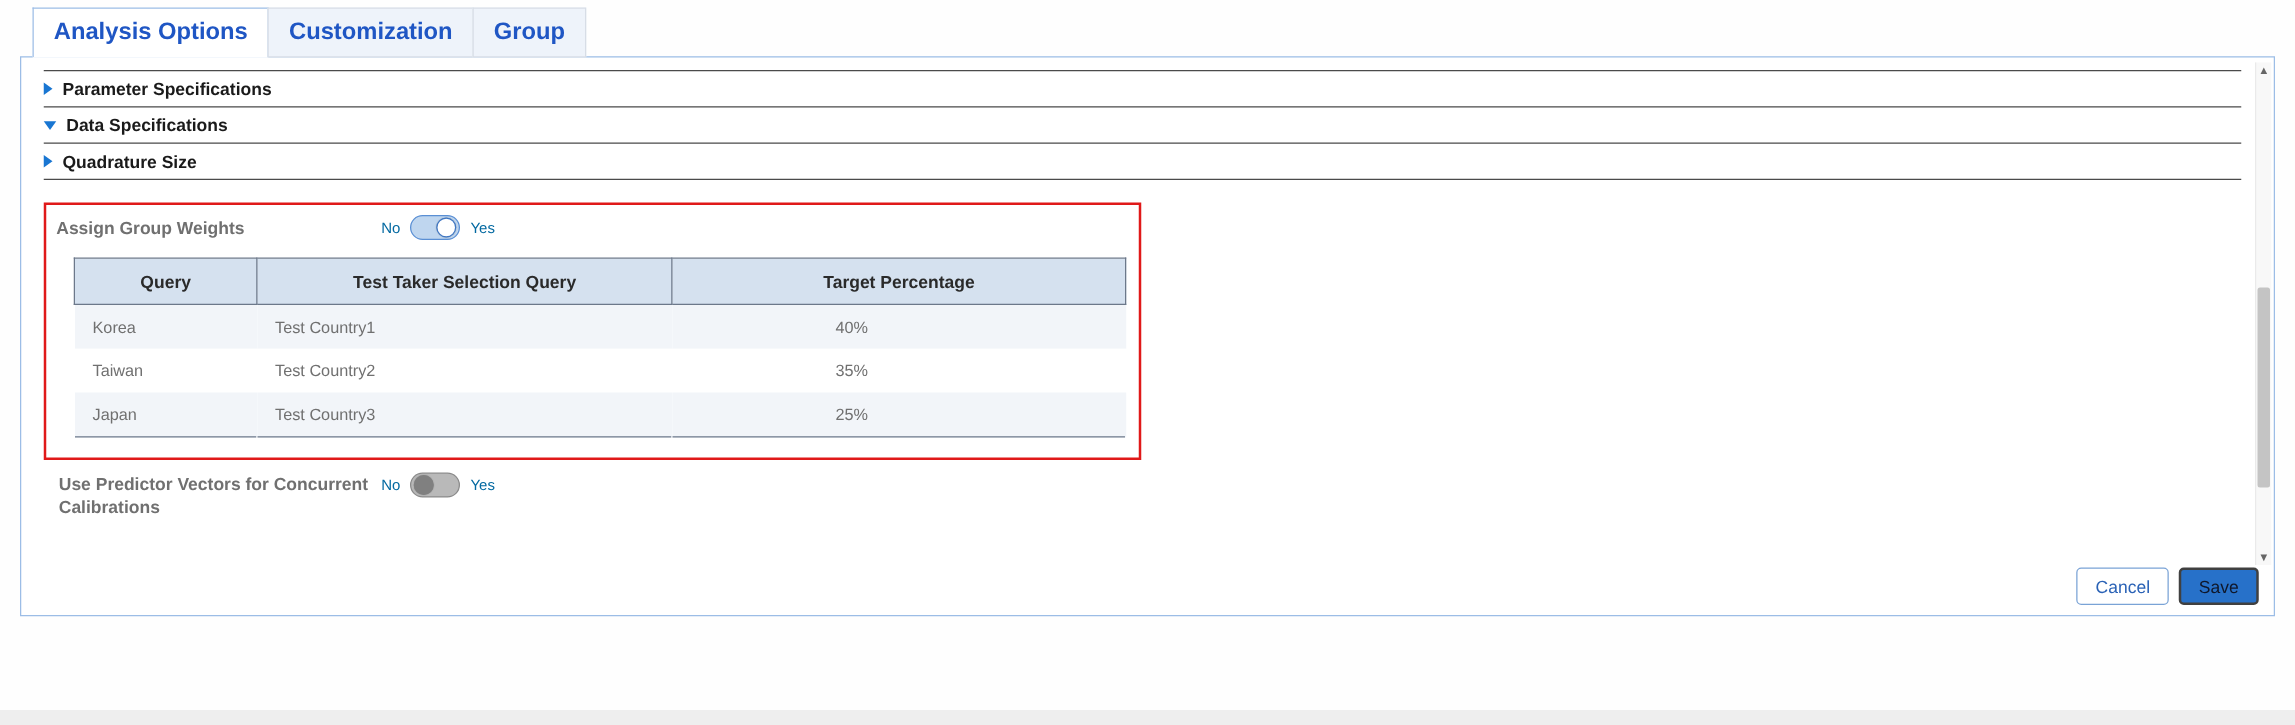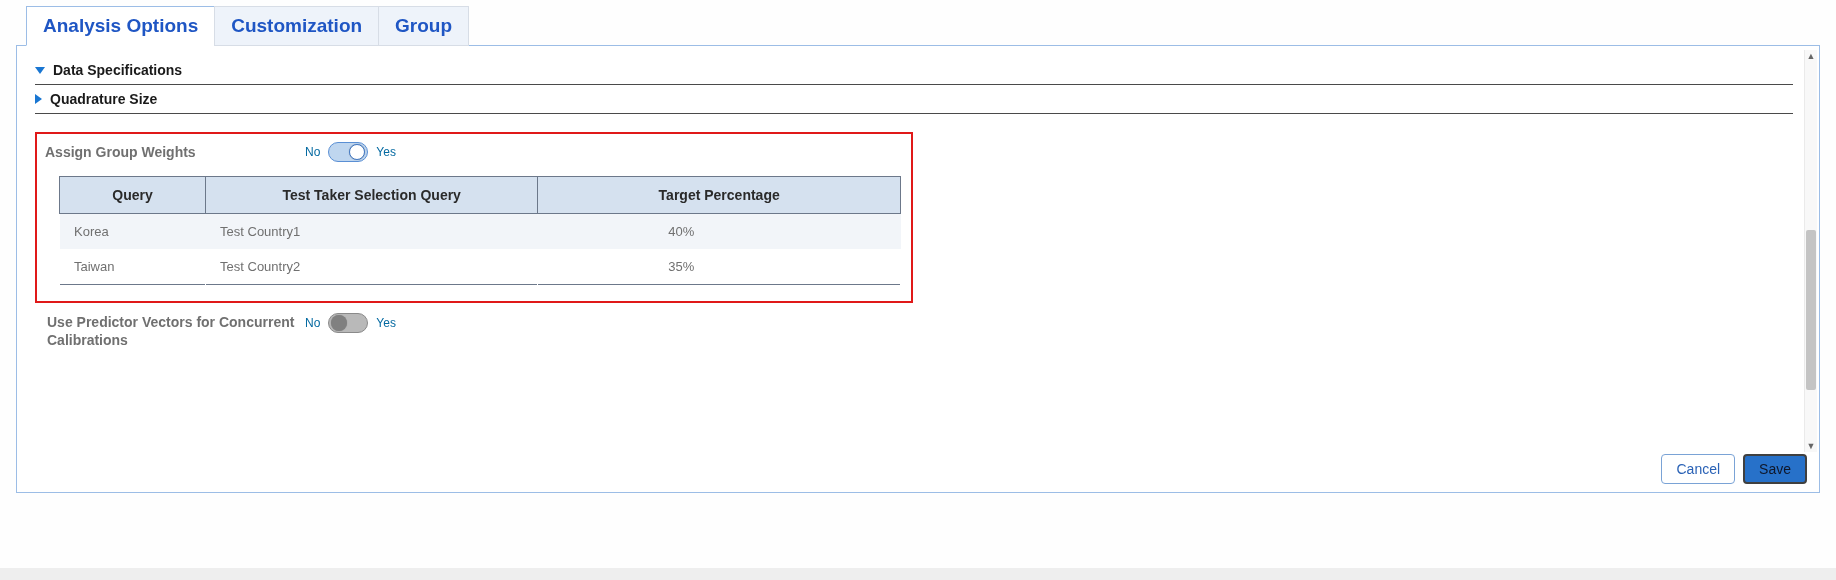--- a/index.html
+++ b/index.html
@@ -229,20 +229,24 @@
       <span>Customization</span>
     </div>
     <div class="tab">
       <span>Group</span>
     </div>
   </div>
 
   <div class="panel">
     <div class="panel-scroll">
 
+      <div class="accordion first">
+        <span class="chev right"></span>
+        <span>Parameter Specifications</span>
+      </div>
 
       <div class="accordion">
         <span class="chev down"></span>
         <span>Data Specifications</span>
       </div>
 
       <div class="accordion">
         <span class="chev right"></span>
         <span>Quadrature Size</span>
       </div>
@@ -272,20 +276,25 @@
             <tr>
               <td class="group">Korea</td>
               <td class="query">Test Country1</td>
               <td class="pct">40%</td>
             </tr>
             <tr>
               <td class="group">Taiwan</td>
               <td class="query">Test Country2</td>
               <td class="pct">35%</td>
             </tr>
+            <tr>
+              <td class="group">Japan</td>
+              <td class="query">Test Country3</td>
+              <td class="pct">25%</td>
+            </tr>
           </tbody>
         </table>
       </div>
 
       <div class="under-row">
         <span class="field-label">Use Predictor Vectors for Concurrent Calibrations</span>
         <span class="toggle-wrap">
           <span>No</span>
           <span class="toggle off">
             <span class="knob"></span>

